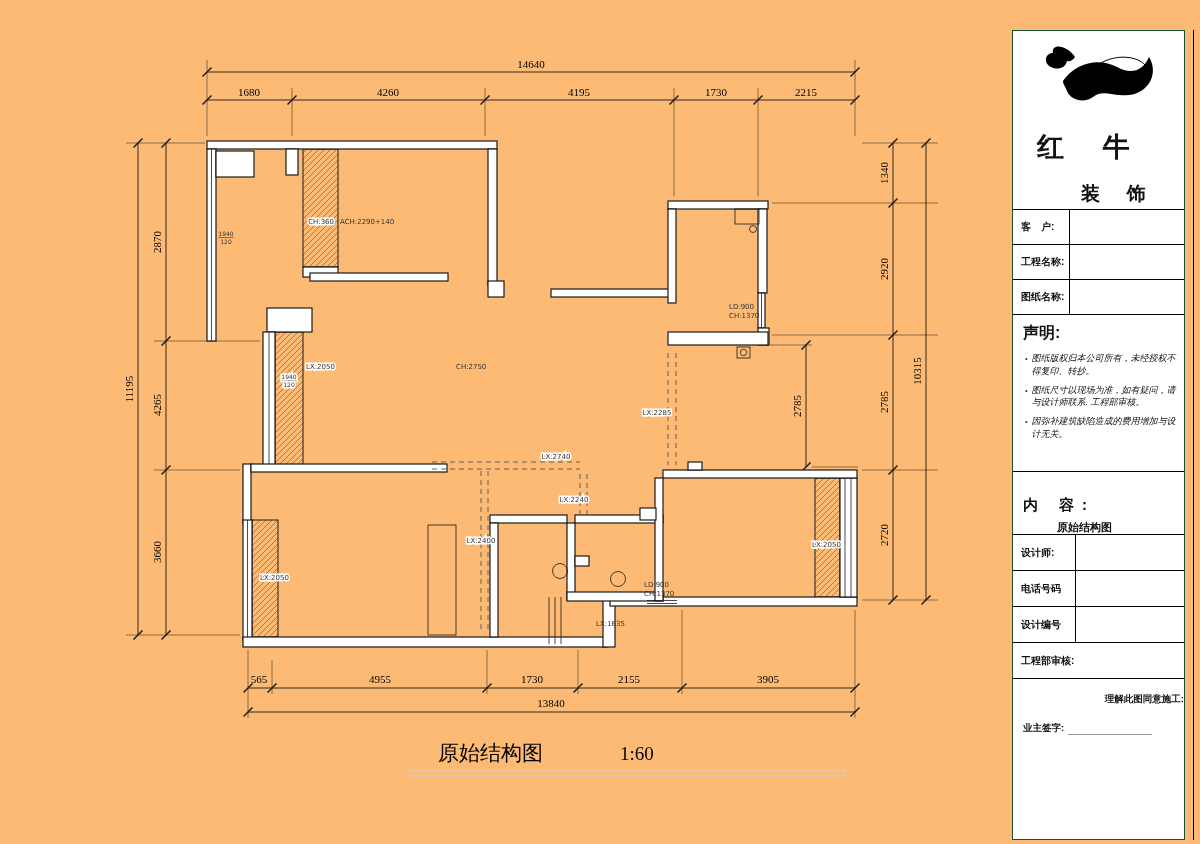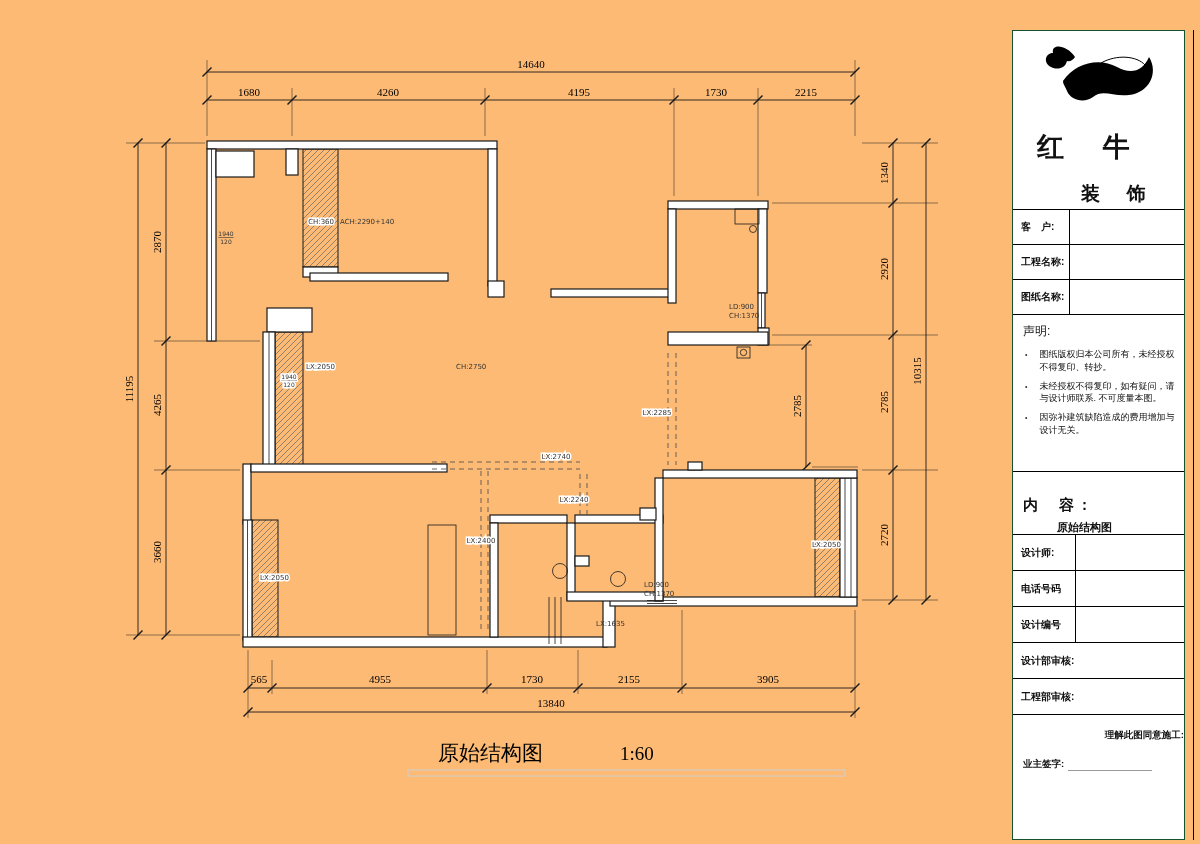--- a/index.html
+++ b/index.html
@@ -30,22 +30,22 @@
   .brand2{position:absolute;left:68px;top:136px;font-size:19px;font-weight:700;letter-spacing:11px;
       font-family:"Liberation Serif",serif;margin-top:14px;}
   .tb-row{flex:none;display:flex;border-top:1px solid #000;box-sizing:border-box;}
   .tb-row.info{height:35px;}
   .tb-row.detail{height:36px;}
   .tb-row .lbl{width:56px;display:flex;align-items:center;padding-left:8px;font-size:10px;font-weight:700;box-sizing:border-box;}
   .tb-row.detail .lbl{width:62px;}
   .tb-row .val{flex:1;}
   .tb-row.divided .val{border-left:1px solid #000;}
   .tb-statement{height:157px;flex:none;border-top:1px solid #000;box-sizing:border-box;overflow:hidden;}
-  .st-head{font-size:12px;font-weight:400;margin:8px 0 8px 10px;}
-  .st-item{display:flex;gap:12px;font-size:9px;line-height:1.42;margin:0 3px 6px 12px;}
+  .st-head{font-size:16px;font-weight:700;margin:8px 0 8px 10px;}
+  .st-item{display:flex;gap:4px;font-size:9px;line-height:1.42;margin:0 3px 6px 12px;font-style:italic;}
   .st-item .bullet{flex:none;font-size:7px;margin-top:2px;color:#333;}
   .tb-content{height:63px;flex:none;border-top:1px solid #000;box-sizing:border-box;}
   .ct-head{font-size:15px;font-weight:700;letter-spacing:6px;margin:24px 0 5px 10px;font-family:Liberation Mono, monospace;}
   .ct-val{font-size:11px;font-weight:700;margin-left:44px;}
   .tb-sign{flex:1;border-top:1px solid #000;box-sizing:border-box;}
   .sg1{font-size:9.5px;font-weight:700;margin:14px 0 0 10px;text-align:right;}
   .sg2{font-size:9.5px;font-weight:700;margin:16px 0 0 10px;display:flex;align-items:flex-end;}
   .sg-line{display:inline-block;width:84px;border-bottom:1px solid #999;margin-left:4px;height:10px;}
   .frame-right{position:absolute;left:1193px;top:30px;width:1px;height:810px;background:#000;}
 </style>
@@ -295,21 +295,21 @@
     </div>
 
     <div class="tb-statement">
       <div class="st-head">声明:</div>
       <div class="st-item">
         <span class="bullet">•</span>
         <span>图纸版权归本公司所有，未经授权不得复印、转抄。</span>
       </div>
       <div class="st-item">
         <span class="bullet">•</span>
-        <span>未经授权不得复印，如有疑问，请与设计师联系. 不可度量本图。</span>
+        <span>图纸尺寸以现场为准，如有疑问，请与设计师联系. 工程部审核。</span>
       </div>
       <div class="st-item">
         <span class="bullet">•</span>
         <span>因弥补建筑缺陷造成的费用增加与设计无关。</span>
       </div>
     </div>
 
     <div class="tb-content">
       <div class="ct-head">内 容:</div>
       <div class="ct-val">原始结构图</div>
@@ -318,24 +318,20 @@
     <div class="tb-row detail divided">
       <span class="lbl">设计师:</span>
       <span class="val"></span>
     </div>
     <div class="tb-row detail divided">
       <span class="lbl">电话号码</span>
       <span class="val"></span>
     </div>
     <div class="tb-row detail divided">
       <span class="lbl">设计编号</span>
-      <span class="val"></span>
-    </div>
-    <div class="tb-row detail">
-      <span class="lbl">设计部审核:</span>
       <span class="val"></span>
     </div>
     <div class="tb-row detail">
       <span class="lbl">工程部审核:</span>
       <span class="val"></span>
     </div>
 
     <div class="tb-sign">
       <div class="sg1">理解此图同意施工:</div>
       <div class="sg2">

